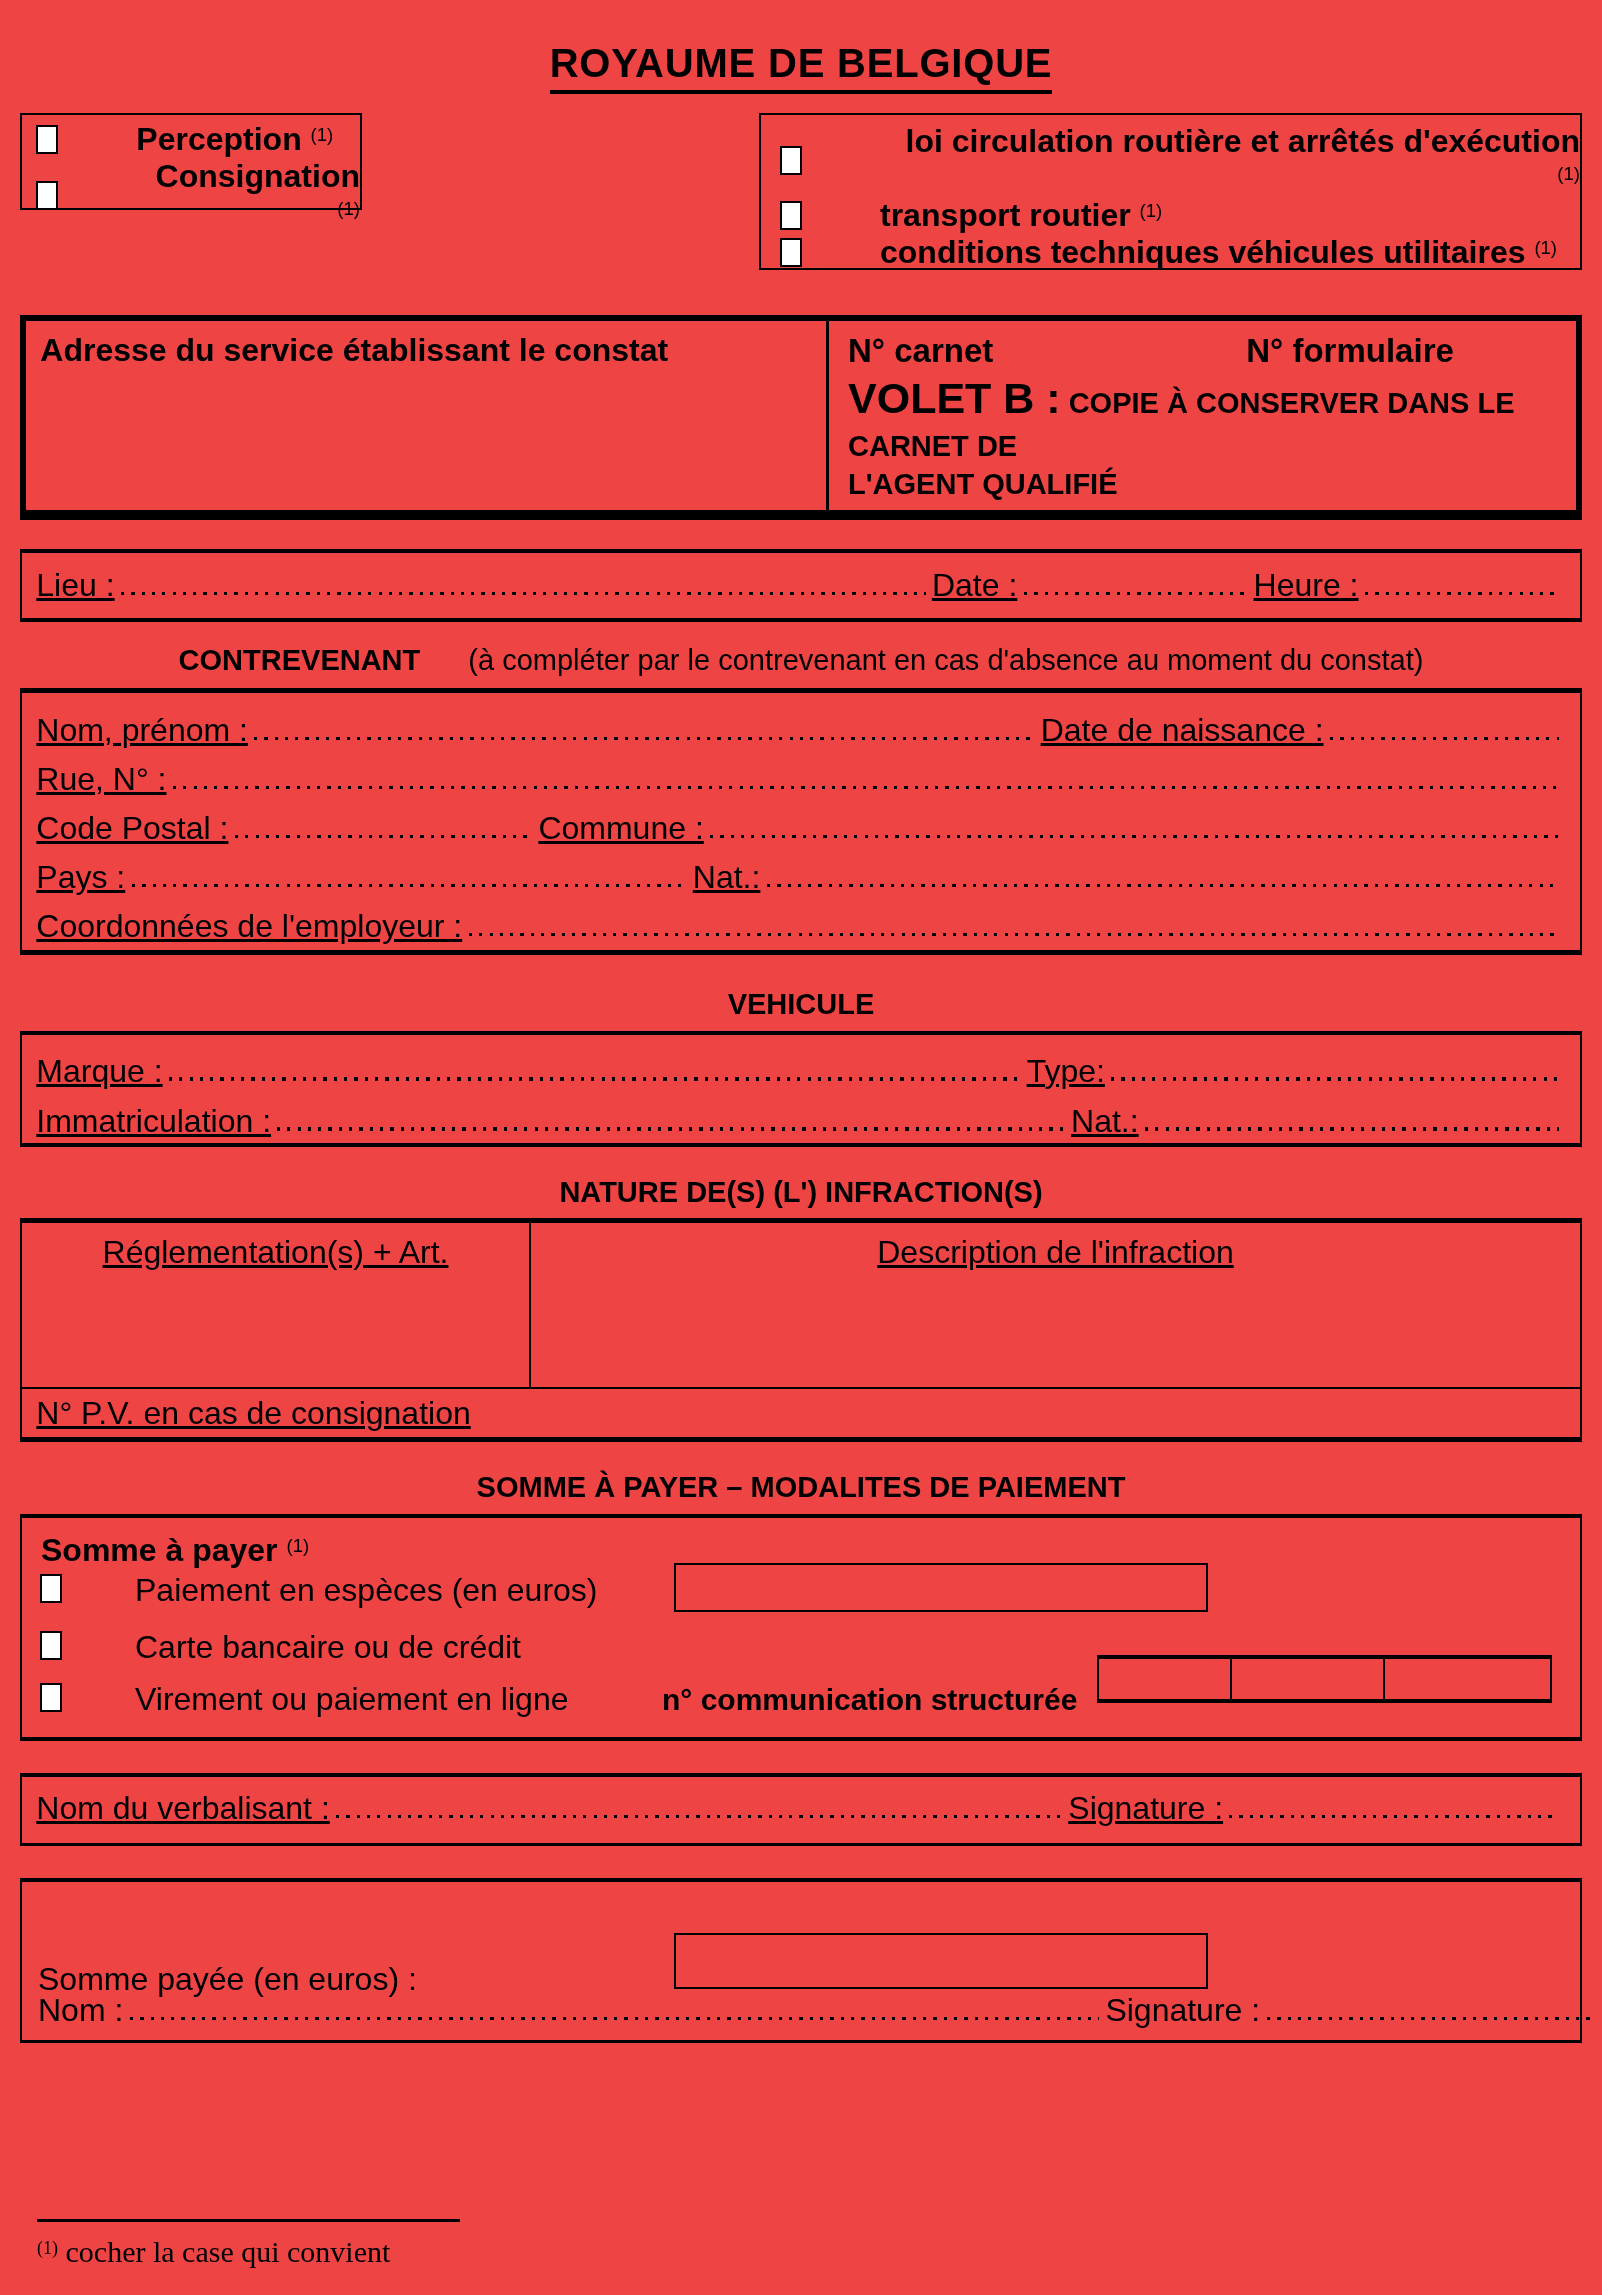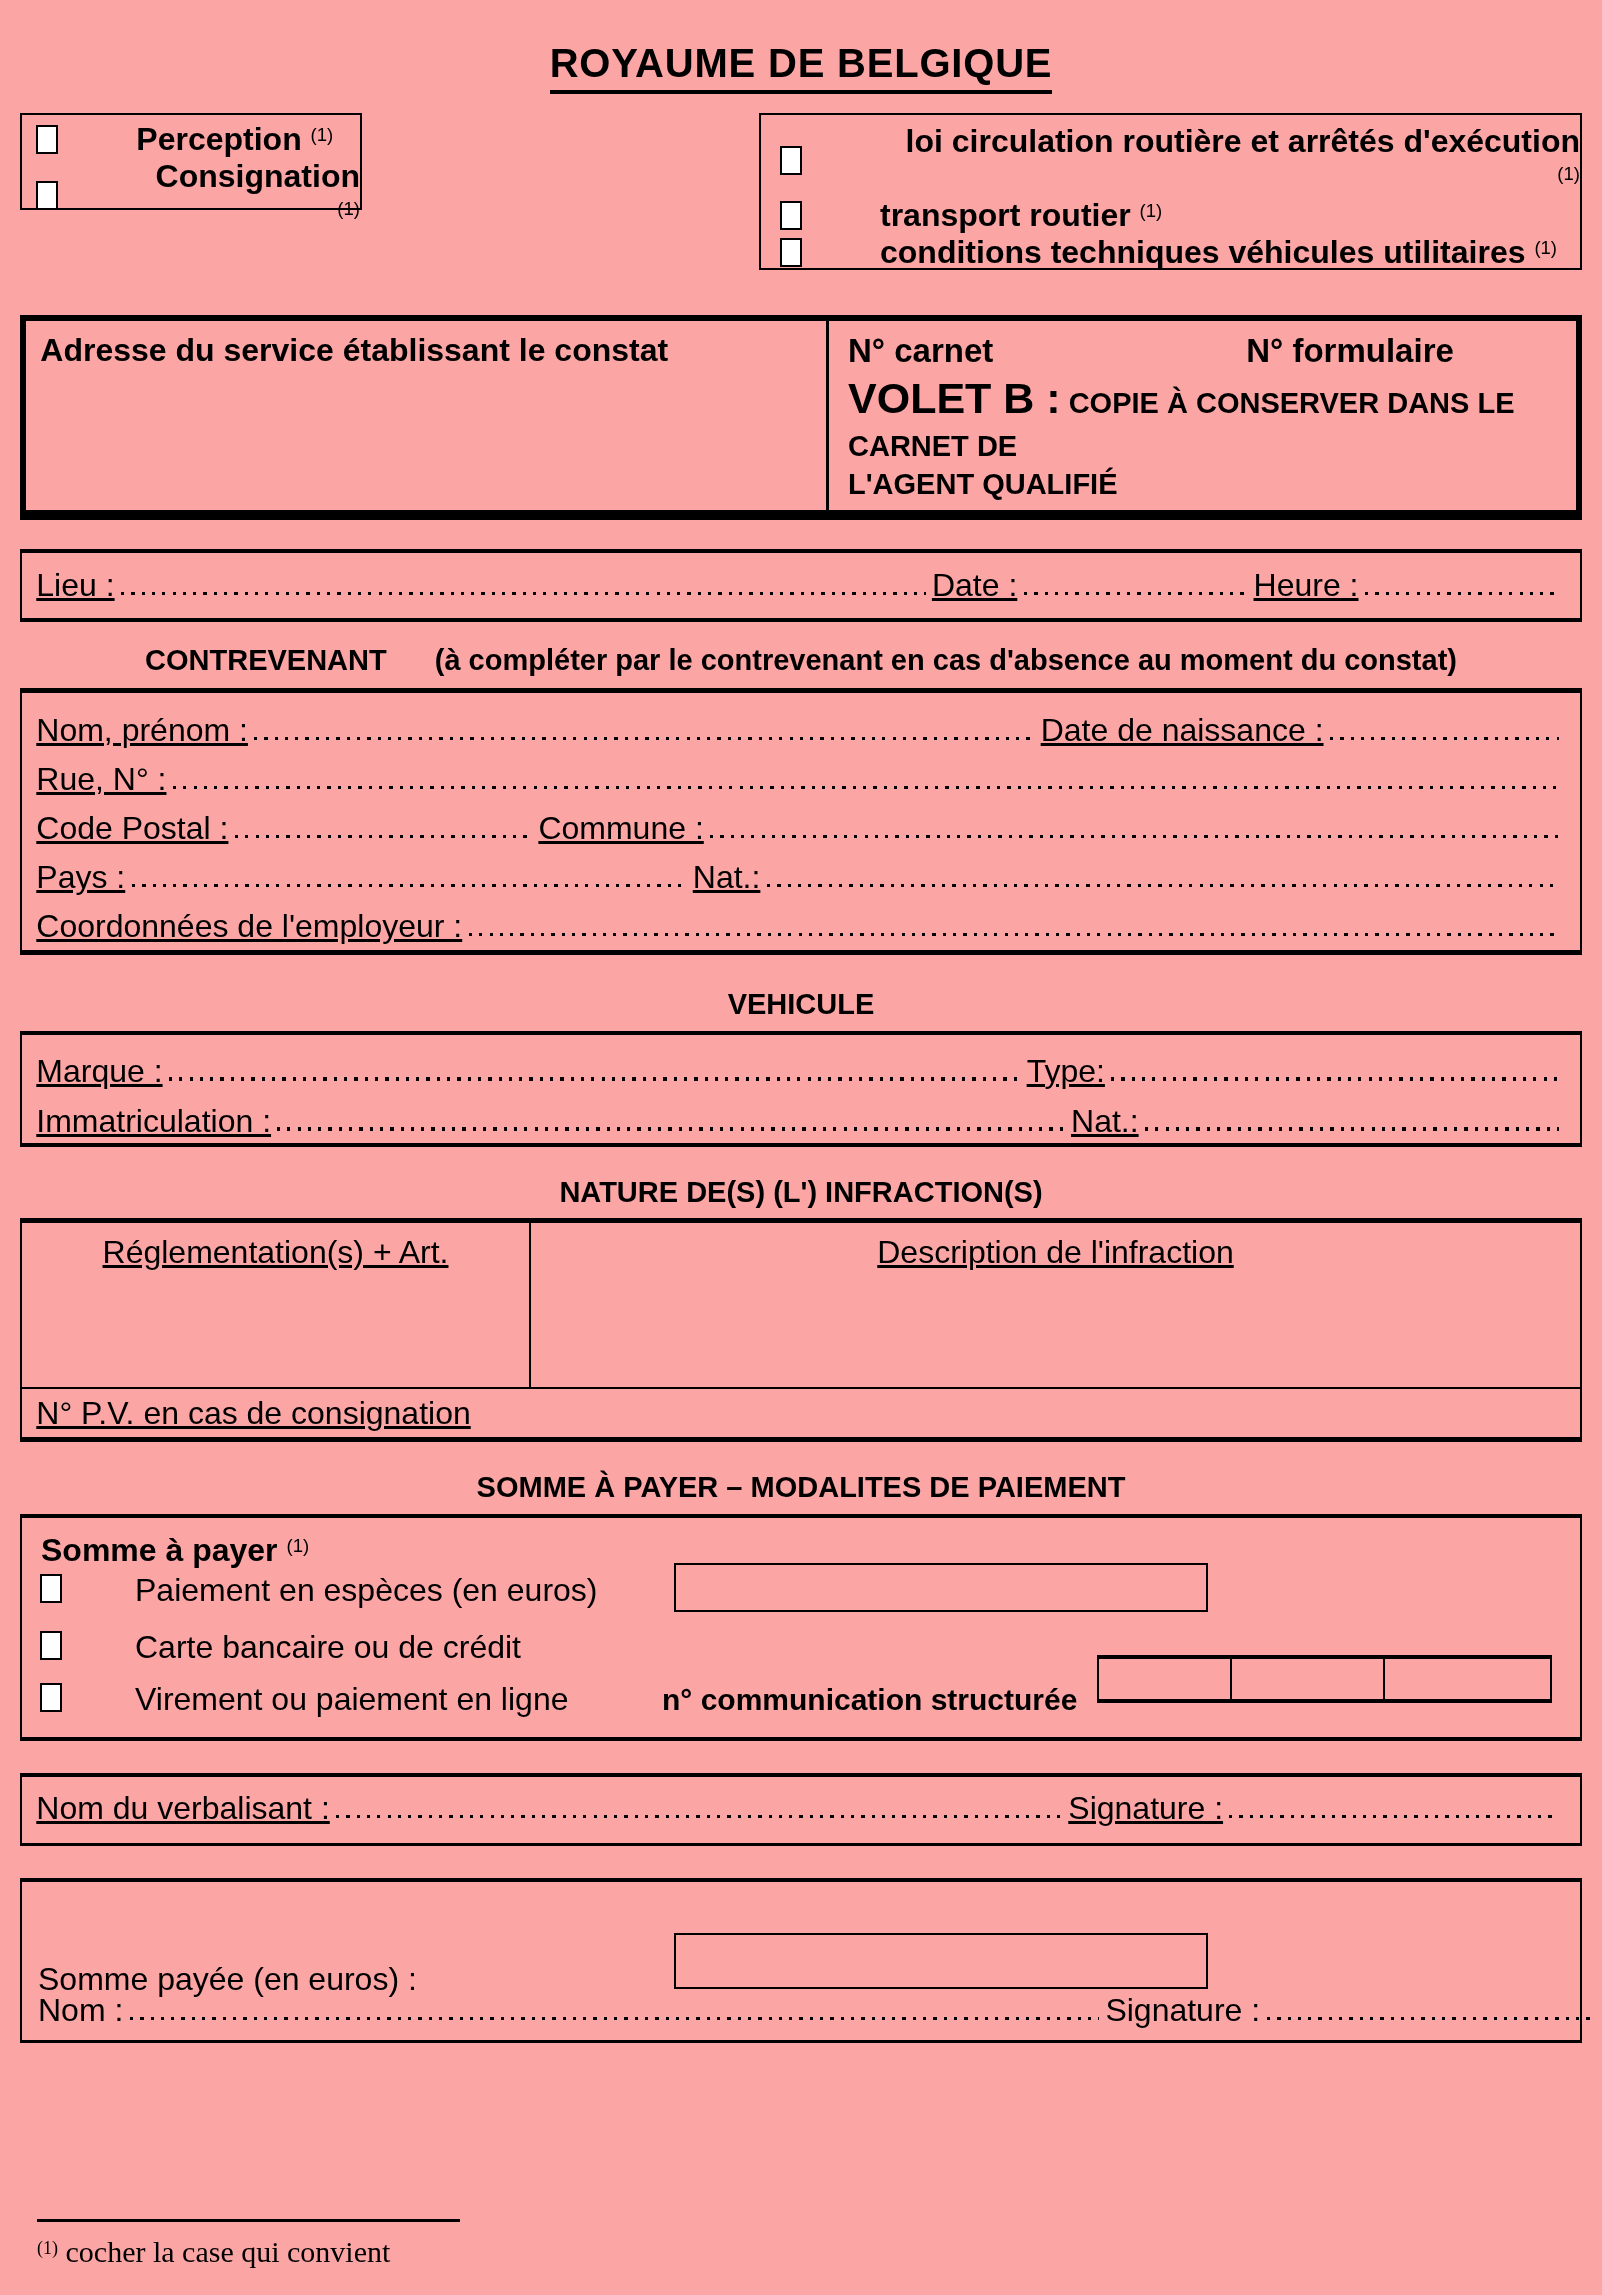--- a/index.html
+++ b/index.html
@@ -2,21 +2,21 @@
 <html style="font-size:12.7px"><head>
 <meta charset="utf-8">
 <style>
   * { margin: 0; padding: 0; box-sizing: border-box; }
   html, body { background: #888; }
   .page {
     position: relative;
     width: 1602px;
     height: 2295px;
     margin: 0 auto;
-    background: #fca5a5;
+    background: #ef4444;
     color: #000000;
     font-family: "Liberation Sans", sans-serif;
     font-size: 32px;
     overflow: hidden;
   }
   .content { padding: 0 20px; }
 
   sup.fnref {
     font-size: 58%;
     font-weight: normal;
@@ -114,21 +114,21 @@
     padding: 0 14.3px 14.3px 14.3px;
   }
 
   
   .sec-heading {
     text-align: center;
     font-weight: bold;
     font-size: 29px;
     margin-top: 29px;
   }
-  .sec-heading .note { font-weight: bold; margin-left: 40px; }
+  .sec-heading .note { font-weight: normal; margin-left: 40px; }
 
   
   .contrev-box {
     margin-top: 11px;
     height: 267px;
     border-top-width: 5.6px;
     border-bottom-width: 5.6px;
     padding: 6.4px 14.3px 4.8px 14.3px;
     display: flex;
     flex-direction: column;

